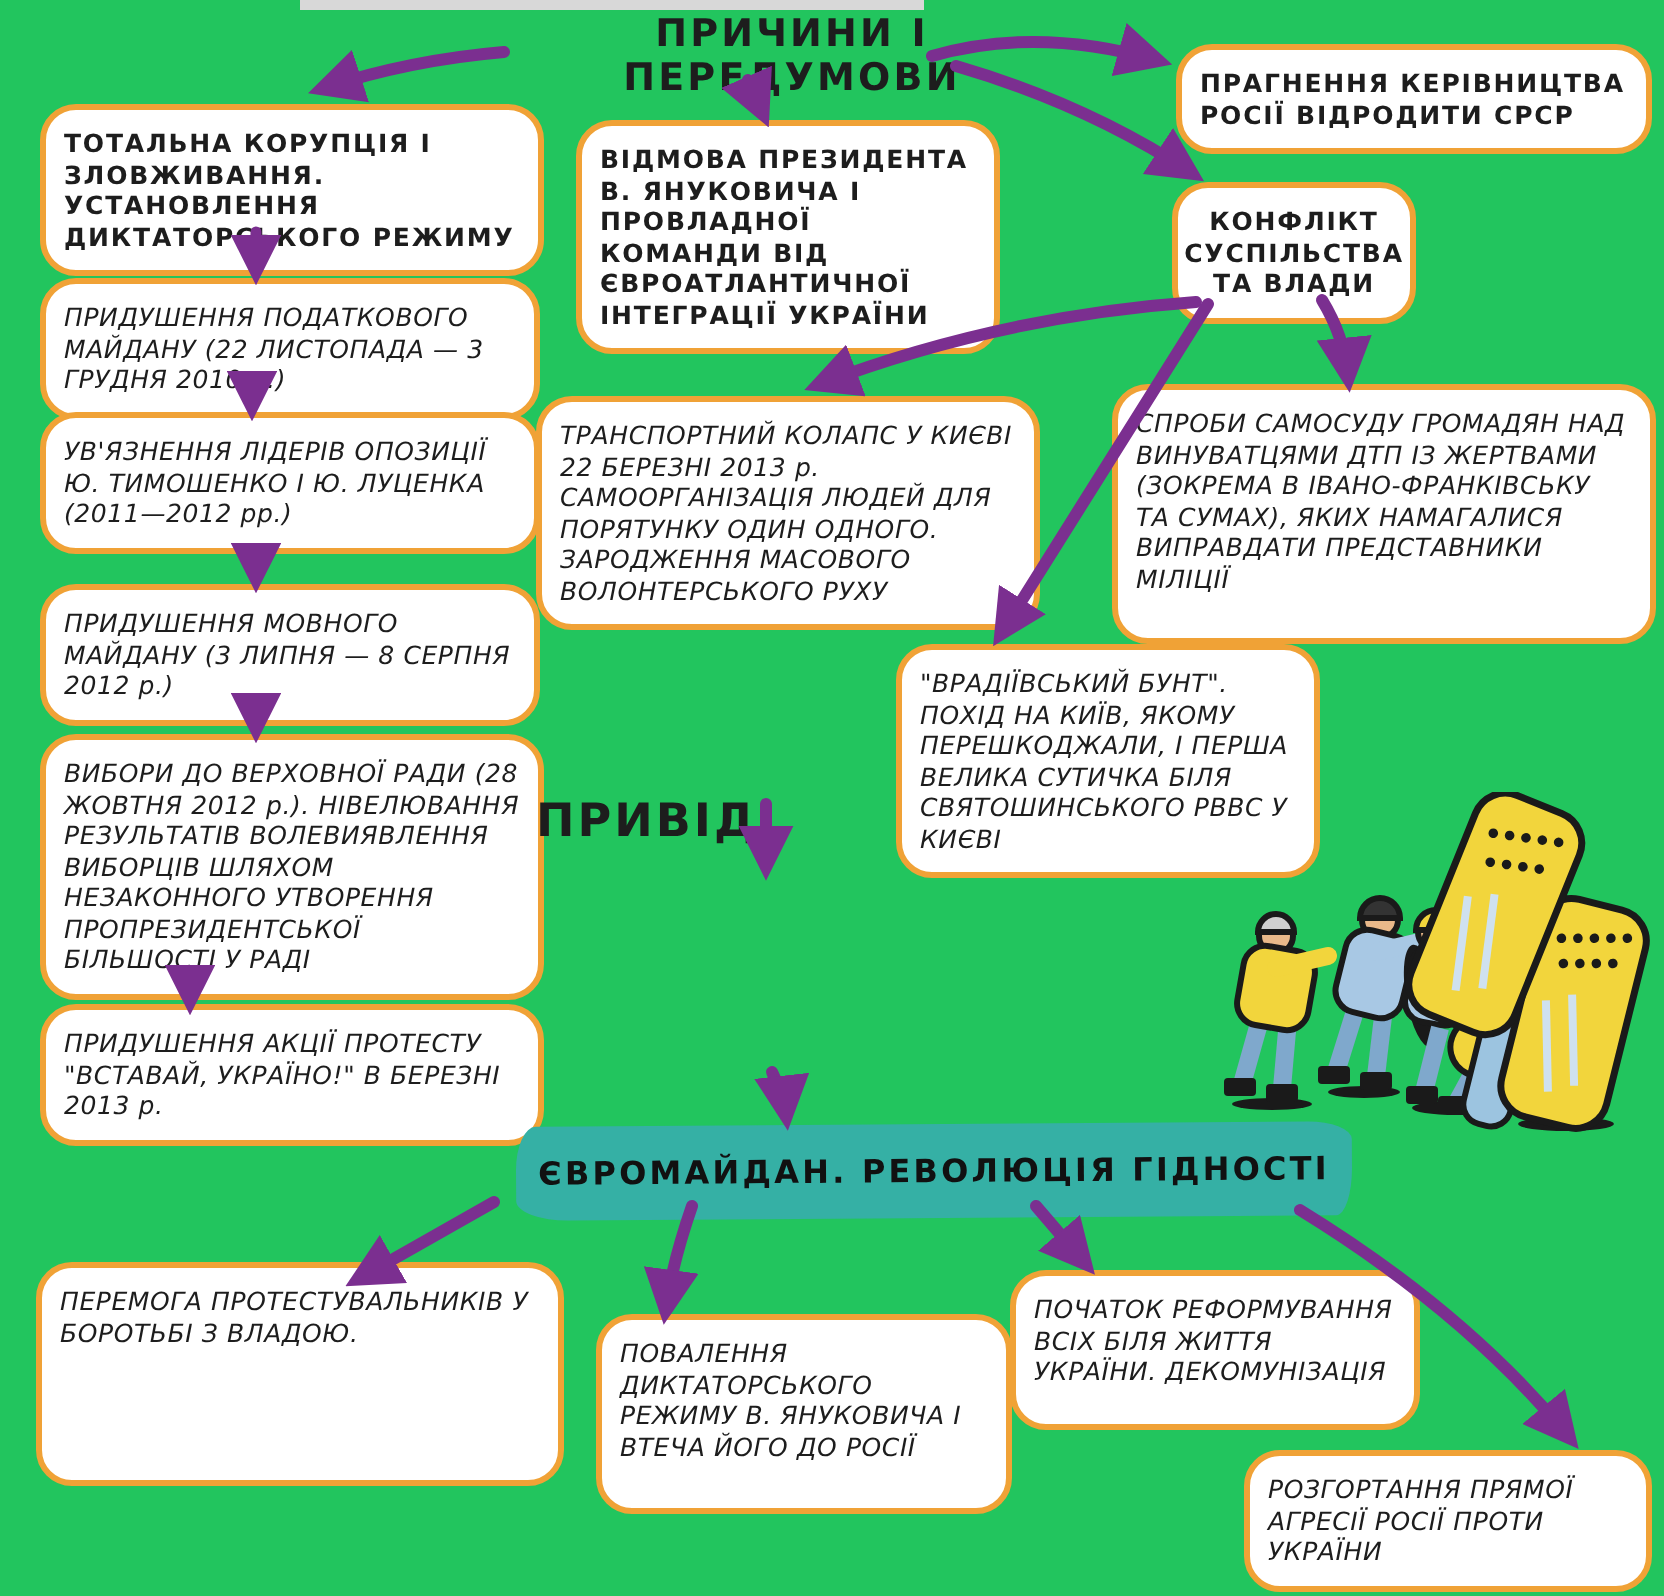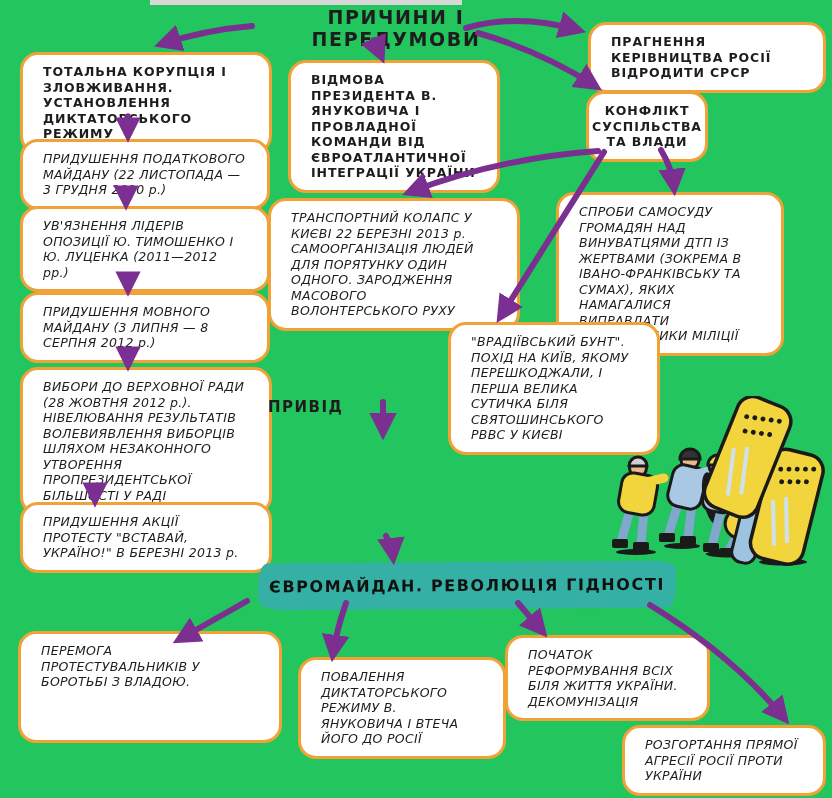--- a/index.html
+++ b/index.html
@@ -8,31 +8,31 @@
     --teal:#35B0A5;
     --ink:#1d1d1d;
   }
   html,body{margin:0;padding:0;background:#fff;}
   #canvas{
     position:relative;width:832px;height:798px;background:#22c55e;overflow:hidden;
     font-family:"DejaVu Sans", sans-serif;color:var(--ink);
   }
   .obox{
     position:absolute;border:3.5px solid var(--orange);border-radius:18px;background:#fff;
-    padding:9px 20px;box-sizing:border-box;font-size:12.5px;line-height:1.24;letter-spacing:.3px;
+    padding:9px 9px;box-sizing:border-box;font-size:12.5px;line-height:1.24;letter-spacing:.3px;
   }
   .bold-b{font-weight:bold;letter-spacing:.9px;font-style:normal;}
   .ital{font-style:italic;font-weight:normal;}
   .center{display:flex;align-items:center;justify-content:center;text-align:center;}
   #title{
     position:absolute;top:6px;left:240px;width:312px;text-align:center;
     font-size:19px;font-weight:bold;letter-spacing:1.6px;
   }
   #grey-strip{position:absolute;top:0;left:150px;width:312px;height:5px;background:#d8d8d8;}
-  #privid-heading{position:absolute;top:398px;left:268px;font-size:15px;font-weight:bold;letter-spacing:1.5px;}
+  #privid-heading{position:absolute;top:398px;left:268px;font-size:23px;font-weight:bold;letter-spacing:1.5px;}
   #privid-text{position:absolute;top:430px;left:268px;width:296px;font-size:12.5px;font-style:italic;line-height:1.3;letter-spacing:.3px;}
   #banner{
     position:absolute;top:562px;left:258px;width:418px;height:47px;background:var(--teal);
     border-radius:10px 22px 8px 26px / 22px 9px 24px 10px;transform:rotate(-.4deg);
     display:flex;align-items:center;justify-content:center;
     font-size:16px;font-weight:bold;letter-spacing:1.6px;color:#111;
   }
   #arrows{position:absolute;inset:0;pointer-events:none;}
   #illustration{position:absolute;top:396px;left:608px;width:224px;height:172px;}
   .two-par > div + div{margin-top:8px;}
@@ -79,21 +79,21 @@
   </div>
 
   <div class="obox ital" style="top:502px;left:20px;width:252px;min-height:66px;">
     <span>ПРИДУШЕННЯ АКЦІЇ ПРОТЕСТУ "ВСТАВАЙ, УКРАЇНО!" В БЕРЕЗНІ 2013 р.</span>
   </div>
 
   <div class="obox ital" style="top:198px;left:268px;width:252px;min-height:114px;">
     <span>ТРАНСПОРТНИЙ КОЛАПС У КИЄВІ 22 БЕРЕЗНІ 2013 р. САМООРГАНІЗАЦІЯ ЛЮДЕЙ ДЛЯ ПОРЯТУНКУ ОДИН ОДНОГО. ЗАРОДЖЕННЯ МАСОВОГО ВОЛОНТЕРСЬКОГО РУХУ</span>
   </div>
 
-  <div class="obox ital" style="top:192px;left:556px;width:228px;min-height:130px;">
+  <div class="obox ital" style="top:192px;left:556px;width:272px;min-height:130px;">
     <span>СПРОБИ САМОСУДУ ГРОМАДЯН НАД ВИНУВАТЦЯМИ ДТП ІЗ ЖЕРТВАМИ (ЗОКРЕМА В ІВАНО-ФРАНКІВСЬКУ ТА СУМАХ), ЯКИХ НАМАГАЛИСЯ ВИПРАВДАТИ ПРЕДСТАВНИКИ МІЛІЦІЇ</span>
   </div>
 
   <div class="obox ital" style="top:322px;left:448px;width:212px;min-height:110px;">
     <span>"ВРАДІЇВСЬКИЙ БУНТ". ПОХІД НА КИЇВ, ЯКОМУ ПЕРЕШКОДЖАЛИ, І ПЕРША ВЕЛИКА СУТИЧКА БІЛЯ СВЯТОШИНСЬКОГО РВВС У КИЄВІ</span>
   </div>
 
   <div id="privid-heading">ПРИВІД</div>
 
   <div id="banner">

